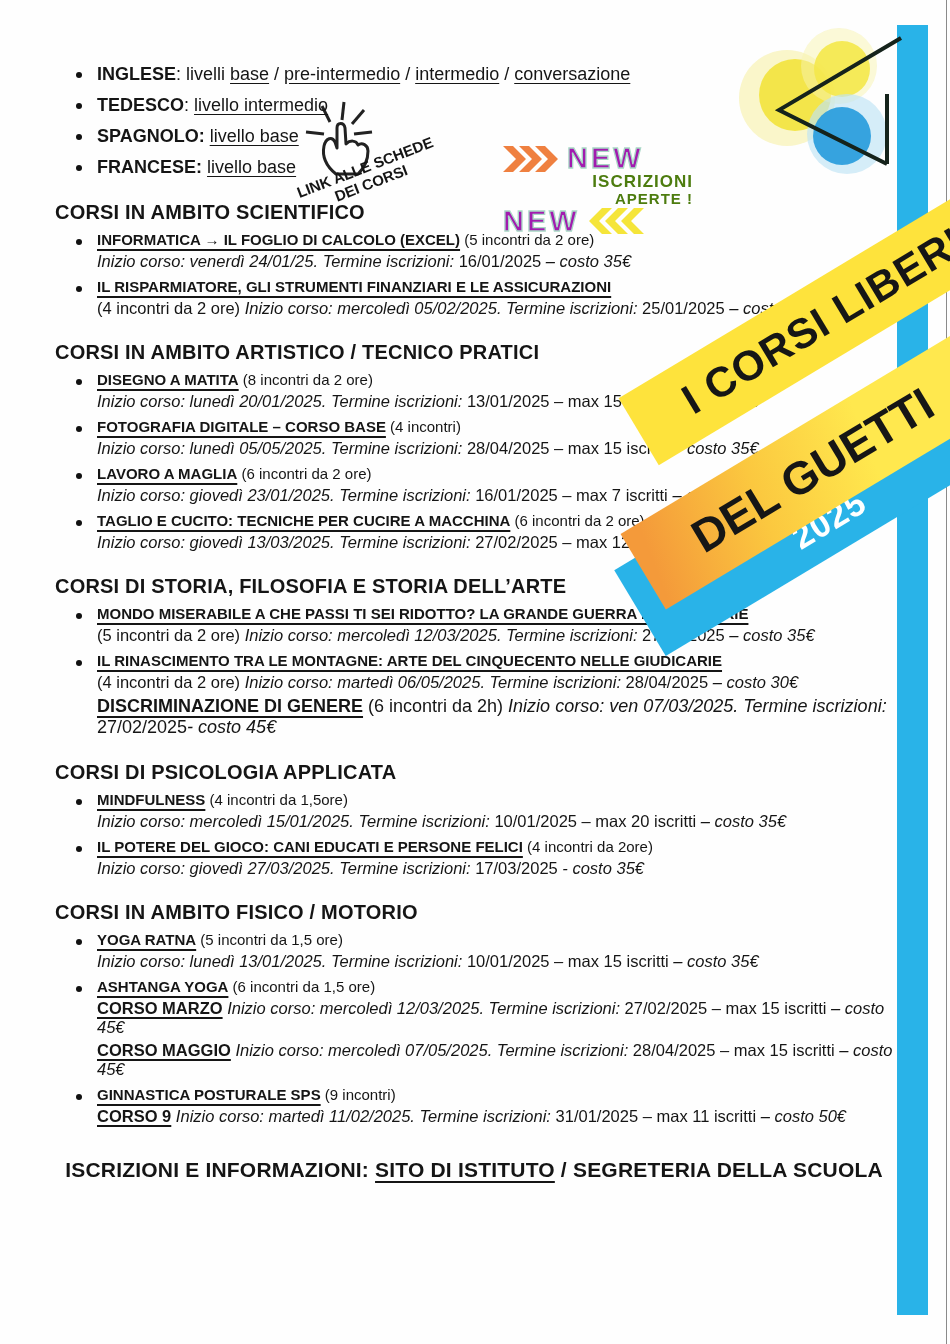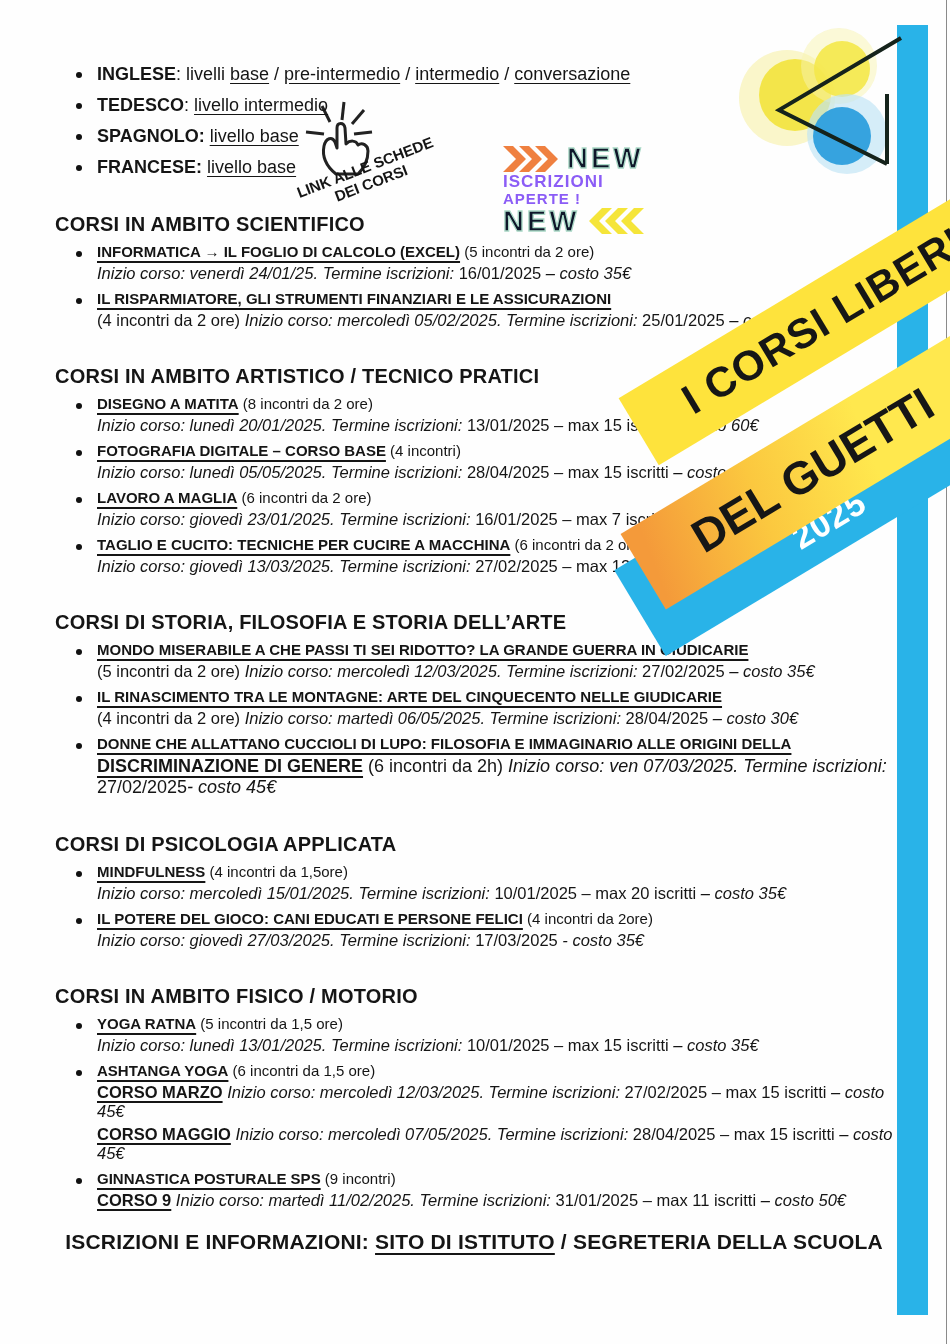--- a/index.html
+++ b/index.html
@@ -15,50 +15,50 @@
           font-weight:bold;z-index:3;text-align:center;line-height:1.05;}
   .banner1{left:608px;top:282px;width:430px;height:78px;transform:rotate(-31deg);
            background:#fee33c;color:#161616;font-size:42px;letter-spacing:1px;}
   .banner2{left:615px;top:426px;width:395px;height:88px;transform:rotate(-31deg);
            background:linear-gradient(100deg,#f49a3a 5%,#fbc83f 35%,#ffe84e 65%);color:#161616;font-size:46px;}
   .banner3{left:610px;top:455px;width:420px;height:100px;transform:rotate(-31deg);
            background:#29b3e8;color:#ffffff;font-size:34px;flex-direction:column;letter-spacing:1px;}
   
   .badge{position:absolute;left:503px;top:144px;width:190px;z-index:2;}
   .badge .row{display:flex;align-items:center;}
-  .outline-new{font-size:29px;font-weight:800;color:#0f172a;letter-spacing:3px;
+  .outline-new{font-size:29px;font-weight:800;color:#a21caf;letter-spacing:3px;
                -webkit-text-stroke:1.3px #a9d8c6;text-stroke:1.3px #a9d8c6;line-height:1;}
-  .badge-green{color:#8b5cf6;font-weight:bold;text-align:left;line-height:1.05;}
+  .badge-green{color:#4d7c0f;font-weight:bold;text-align:right;line-height:1.05;}
   .badge-green .l1{font-size:17px;letter-spacing:1px;}
   .badge-green .l2{font-size:15px;letter-spacing:1px;}
   .chev{display:block;}
   
   .handwrap{position:absolute;left:292px;top:100px;z-index:2;}
   .linknote{position:absolute;left:283px;top:158px;width:170px;transform:rotate(-21deg);
             font-weight:bold;font-size:15px;text-align:center;line-height:1.15;z-index:2;}
   
   .content{position:absolute;left:55px;top:54px;width:838px;z-index:2;}
-  .sec{margin-top:35px;}
+  .sec{margin-top:23px;}
   .sec:first-child{margin-top:0;}
   .sec-heading{font-size:20px;font-weight:bold;letter-spacing:.2px;}
   .sec-heading .suffix{font-weight:normal;}
   .line{position:relative;padding-left:42px;}
   .line.bullet{margin-top:7px;font-size:15px;}
   .line.lang{margin-top:10px;font-size:18px;}
   .line.detail,.line.sub{margin-top:4px;font-size:16.5px;}
   .line.cont{margin-top:4px;font-size:18px;}
   .dot{position:absolute;left:21px;top:8px;width:6px;height:6px;border-radius:50%;background:#111;}
   .seg-h{font-weight:bold;}
   .seg-u{text-decoration:underline;text-underline-offset:3px;}
   .seg-tb{font-weight:bold;text-decoration:underline;text-decoration-thickness:2px;text-underline-offset:4px;}
   .seg-i{font-style:italic;}
   .seg-b{font-weight:normal;}
   .seg-bu{font-weight:bold;text-decoration:underline;text-decoration-thickness:2px;text-underline-offset:3px;}
   
-  .footer-heading{margin-top:20px;text-align:center;font-size:21px;font-weight:bold;letter-spacing:.2px;}
+  .footer-heading{margin-top:32px;text-align:center;font-size:21px;font-weight:bold;letter-spacing:.2px;}
   .seg-hbu{text-decoration:underline;text-decoration-thickness:2px;text-underline-offset:4px;}
 </style>
 </head>
 <body>
 
 <div class="page">
 
   <div class="stripe"></div>
   <div class="scan-edge" style="right:3px;"></div>
 
@@ -148,21 +148,20 @@
           <div class="line detail"><span class="seg-i">Inizio corso: giovedì 23/01/2025. Termine iscrizioni: </span><span class="seg-b">16/01/2025</span><span class="seg-b"> – max 7 iscritti</span><span class="seg-i"> – costo 55€</span></div>
           <div class="line bullet"><span class="dot"></span><span class="seg-tb">TAGLIO E CUCITO: TECNICHE PER CUCIRE A MACCHINA</span><span class="seg-r"> (6 incontri da 2 ore)</span></div>
           <div class="line detail"><span class="seg-i">Inizio corso: giovedì 13/03/2025. Termine iscrizioni: </span><span class="seg-b">27/02/2025</span><span class="seg-b"> – max 12 iscritti</span><span class="seg-i"> – costo 45€</span></div>
         </div>
         <div class="sec">
           <div class="sec-heading"><span>CORSI DI STORIA, FILOSOFIA E STORIA DELL’ARTE</span></div>
           <div class="line bullet"><span class="dot"></span><span class="seg-tb">MONDO MISERABILE A CHE PASSI TI SEI RIDOTTO?  LA GRANDE GUERRA IN GIUDICARIE</span></div>
           <div class="line detail"><span class="seg-r">(5 incontri da 2 ore) </span><span class="seg-i">Inizio corso: mercoledì 12/03/2025. Termine iscrizioni: </span><span class="seg-b">27/02/2025</span><span class="seg-i"> – costo 35€</span></div>
           <div class="line bullet"><span class="dot"></span><span class="seg-tb">IL RINASCIMENTO TRA LE MONTAGNE: ARTE DEL CINQUECENTO NELLE GIUDICARIE</span></div>
           <div class="line detail"><span class="seg-r">(4 incontri da 2 ore) </span><span class="seg-i">Inizio corso: martedì 06/05/2025. Termine iscrizioni: </span><span class="seg-b">28/04/2025</span><span class="seg-i"> – costo 30€</span></div>
-          <div class="line bullet"><span class="dot"></span><span class="seg-tb">DONNE CHE ALLATTANO CUCCIOLI DI LUPO: FILOSOFIA E IMMAGINARIO ALLE ORIGINI DELLA</span></div>
           <div class="line cont"><span class="seg-tb">DISCRIMINAZIONE DI GENERE</span><span class="seg-r"> (6 incontri da 2h) </span><span class="seg-i">Inizio corso: ven 07/03/2025. Termine iscrizioni: </span><span class="seg-b">27/02/2025</span><span class="seg-i">- costo 45€</span></div>
         </div>
         <div class="sec">
           <div class="sec-heading"><span>CORSI DI PSICOLOGIA APPLICATA</span></div>
           <div class="line bullet"><span class="dot"></span><span class="seg-tb">MINDFULNESS</span><span class="seg-r"> (4 incontri da 1,5ore)</span></div>
           <div class="line detail"><span class="seg-i">Inizio corso: mercoledì 15/01/2025.  Termine iscrizioni: </span><span class="seg-b">10/01/2025</span><span class="seg-b"> – max 20 iscritti</span><span class="seg-i"> – costo 35€</span></div>
           <div class="line bullet"><span class="dot"></span><span class="seg-tb">IL POTERE DEL GIOCO: CANI EDUCATI E PERSONE FELICI</span><span class="seg-r"> (4 incontri da 2ore)</span></div>
           <div class="line detail"><span class="seg-i">Inizio corso: giovedì 27/03/2025.  Termine iscrizioni: </span><span class="seg-b">17/03/2025</span><span class="seg-i"> - costo 35€</span></div>
         </div>
         <div class="sec">

